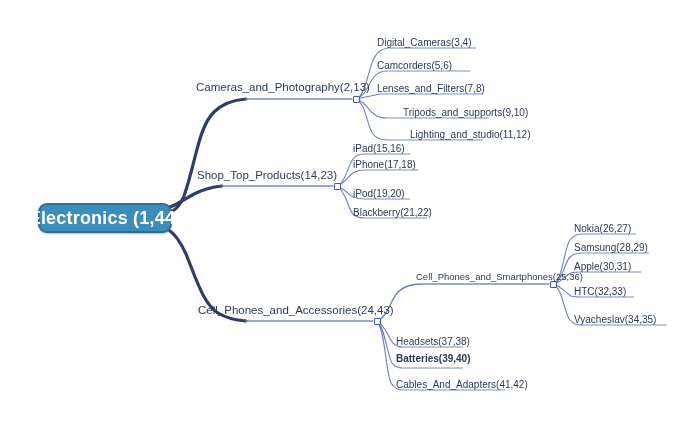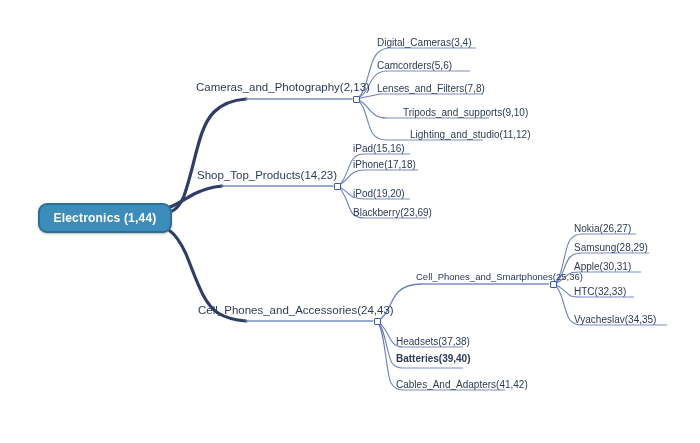--- a/index.html
+++ b/index.html
@@ -32,21 +32,21 @@
     box-sizing: border-box;
     display: flex;
     align-items: center;
     justify-content: center;
     border-radius: 9px;
     background: #3d8dba;
     border: 2px solid #2c6e96;
     box-shadow: 0 1px 2px rgba(0,0,0,0.28);
     color: #ffffff;
     font-weight: bold;
-    font-size: 12px;
+    font-size: 18px;
     letter-spacing: 0.2px;
     white-space: nowrap;
   }
   
   .node-label {
     position: absolute;
     white-space: nowrap;
     color: #2b3b57;
     line-height: 1;
   }
@@ -159,21 +159,21 @@
 
   <div class="node-label leaf" style="left:377px; top:38px;">Digital_Cameras(3,4)</div>
   <div class="node-label leaf" style="left:377px; top:61px;">Camcorders(5,6)</div>
   <div class="node-label leaf" style="left:377px; top:84px;">Lenses_and_Filters(7,8)</div>
   <div class="node-label leaf" style="left:355px; top:108px;margin-left:48px;">Tripods_and_supports(9,10)</div>
   <div class="node-label leaf" style="left:377px; top:130px;margin-left:33px;">Lighting_and_studio(11,12)</div>
 
   <div class="node-label leaf" style="left:353px; top:144px;">iPad(15,16)</div>
   <div class="node-label leaf" style="left:353px; top:160px;">iPhone(17,18)</div>
   <div class="node-label leaf" style="left:353px; top:189px;">iPod(19,20)</div>
-  <div class="node-label leaf" style="left:353px; top:208px;">Blackberry(23,69)</div>
+  <div class="node-label leaf" style="left:353px; top:208px;">Blackberry(21,22)</div>
 
   <div class="node-label leaf" style="left:574px; top:224px;">Nokia(26,27)</div>
   <div class="node-label leaf" style="left:574px; top:243px;">Samsung(28,29)</div>
   <div class="node-label leaf" style="left:574px; top:262px;">Apple(30,31)</div>
   <div class="node-label leaf" style="left:574px; top:287px;">HTC(32,33)</div>
   <div class="node-label leaf" style="left:574px; top:315px;">Vyacheslav(34,35)</div>
 
   <div class="node-label leaf" style="left:396px; top:337px;">Headsets(37,38)</div>
   <div class="node-label leaf" style="left:396px; top:354px;font-weight:bold;">Batteries(39,40)</div>
   <div class="node-label leaf" style="left:396px; top:380px;">Cables_And_Adapters(41,42)</div>

